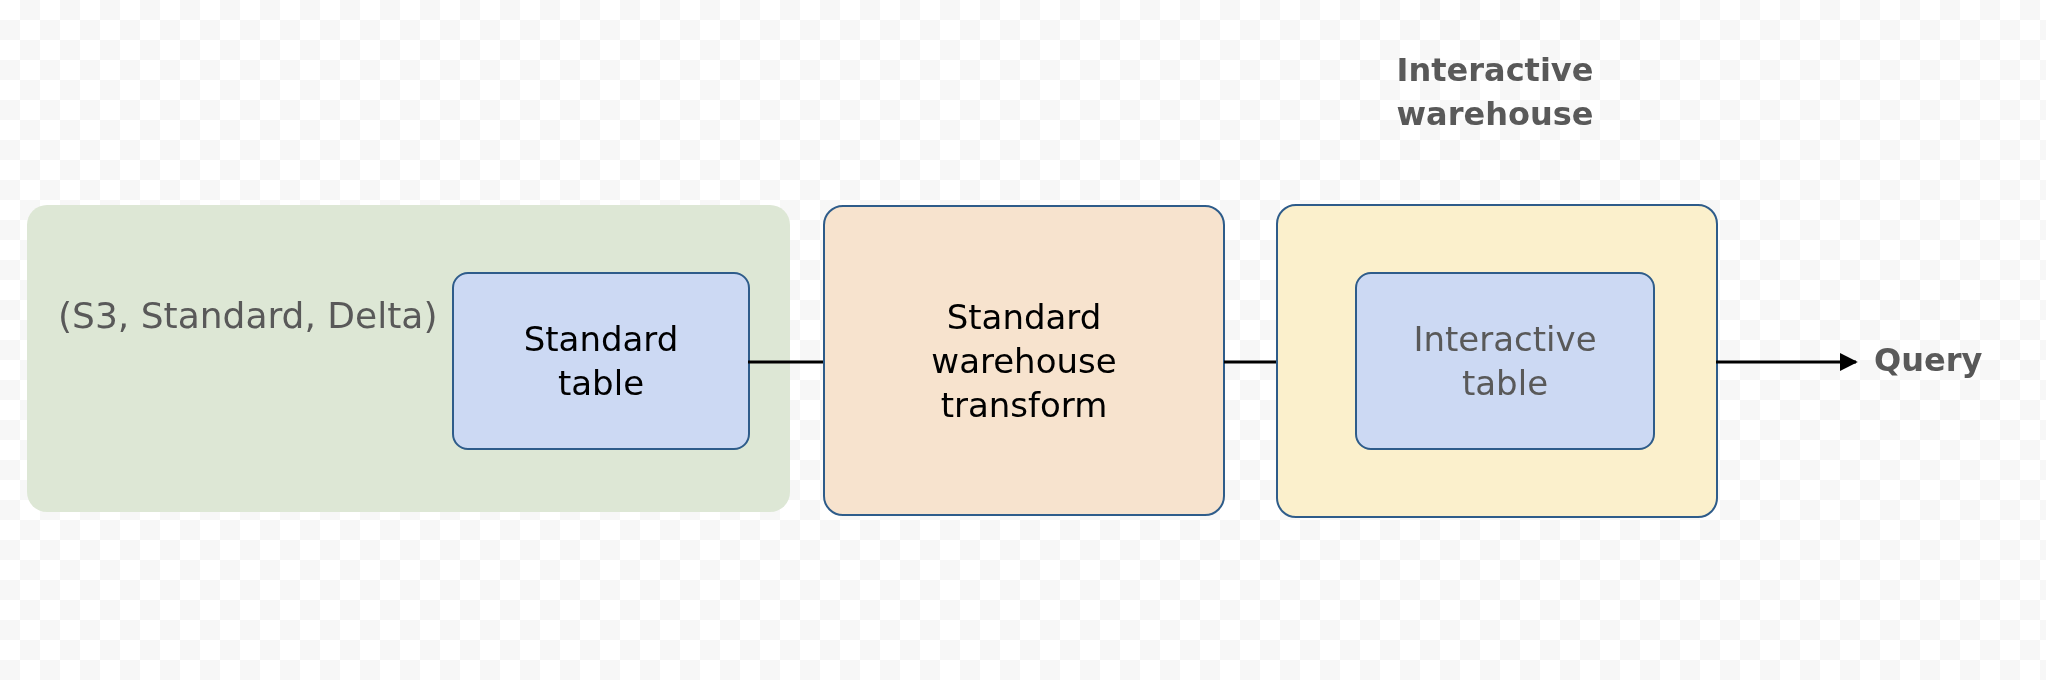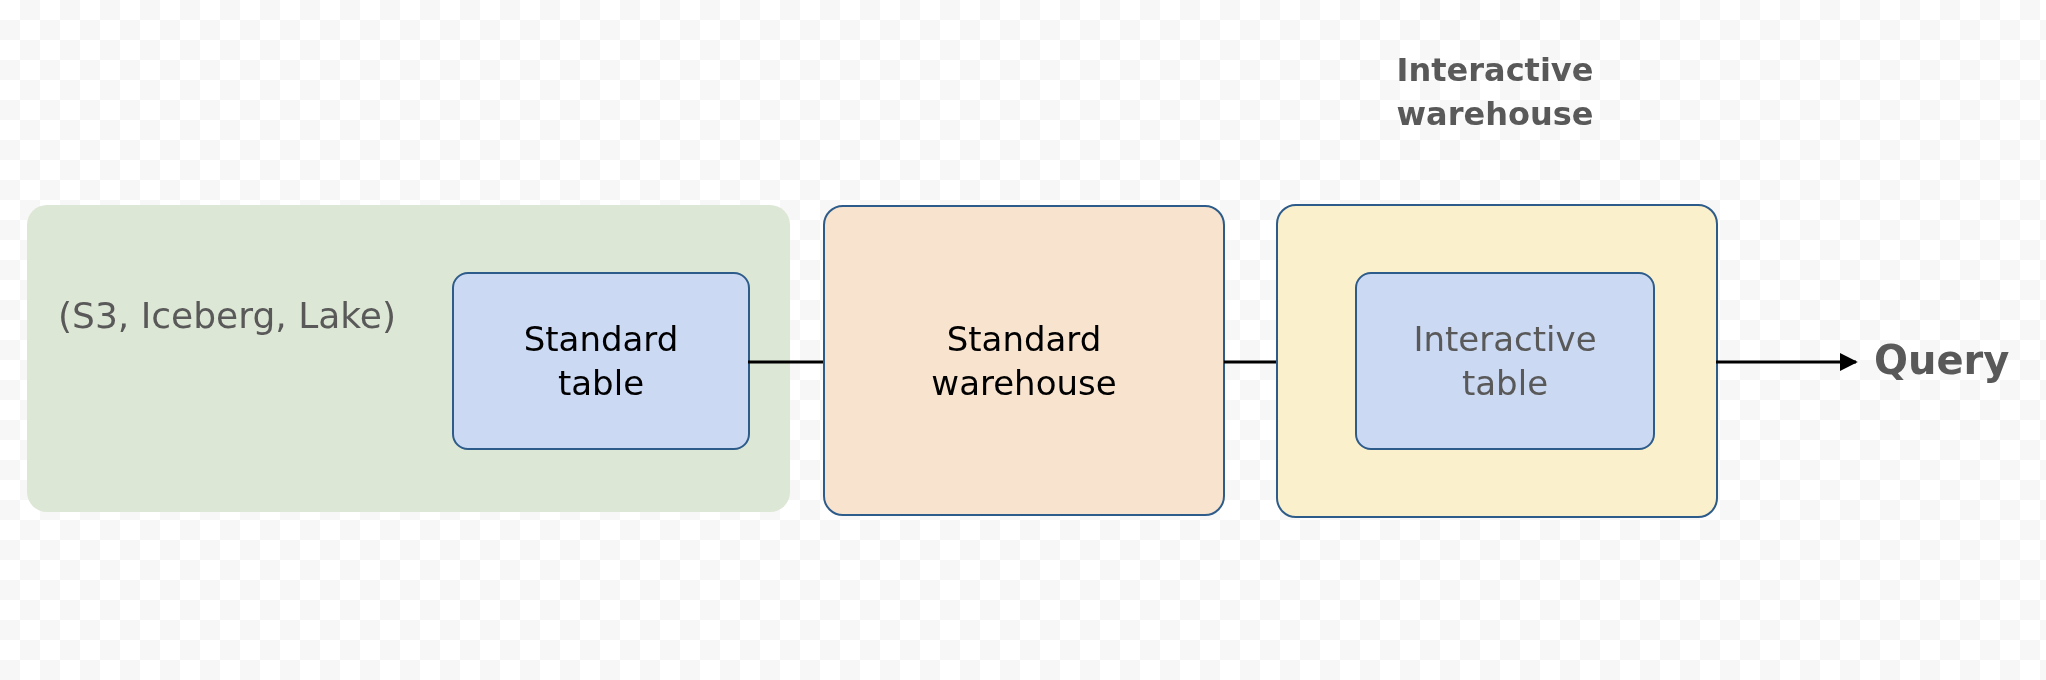--- a/index.html
+++ b/index.html
@@ -122,56 +122,57 @@
     font-size: 32px;
     font-weight: bold;
     line-height: 44px;
   }
 
   #query-label {
     position: absolute;
     left: 1874px;
     top: 338px;
     color: #595959;
-    font-size: 40px;
+    font-size: 32px;
     font-weight: bold;
     line-height: 44px;
     white-space: nowrap;
   }
 
   .connector {
     position: absolute;
   }
 </style>
 </head>
 <body>
 
 <div id="canvas">
 
   <div class="box" id="lake-container"></div>
 
   <div id="lake-label">
-    <span class="lake-sub">(S3, Iceberg, Lake)</span>
+    <span class="lake-sub">(S3, Standard, Delta)</span>
   </div>
 
   <div class="box" id="standard-table-box">
     <div>
       <span>Standard</span><br>
       <span>table</span>
     </div>
   </div>
 
   <svg class="connector" style="left:748px; top:348px; width:80px; height:28px;" viewBox="0 0 80 28">
     <line x1="0" y1="14" x2="78" y2="14" stroke="#000000" stroke-width="3"></line>
   </svg>
 
   <div class="box" id="warehouse-transform-box">
     <div>
       <span>Standard</span><br>
       <span>warehouse</span><br>
+      <span>transform</span>
     </div>
   </div>
 
   <svg class="connector" style="left:1224px; top:348px; width:136px; height:28px;" viewBox="0 0 136 28">
     <defs>
       <marker id="arrowA" viewBox="0 0 10 10" refX="9" refY="5" markerWidth="6" markerHeight="6" orient="auto-start-reverse">
         <path d="M 0 0 L 10 5 L 0 10 z" fill="#000000"></path>
       </marker>
     </defs>
     <line x1="0" y1="14" x2="126" y2="14" stroke="#000000" stroke-width="3" marker-end="url(#arrowA)"></line>

